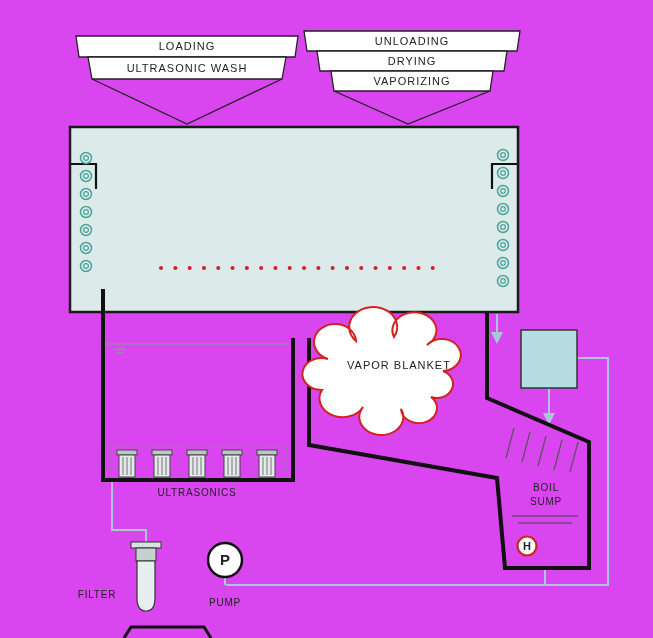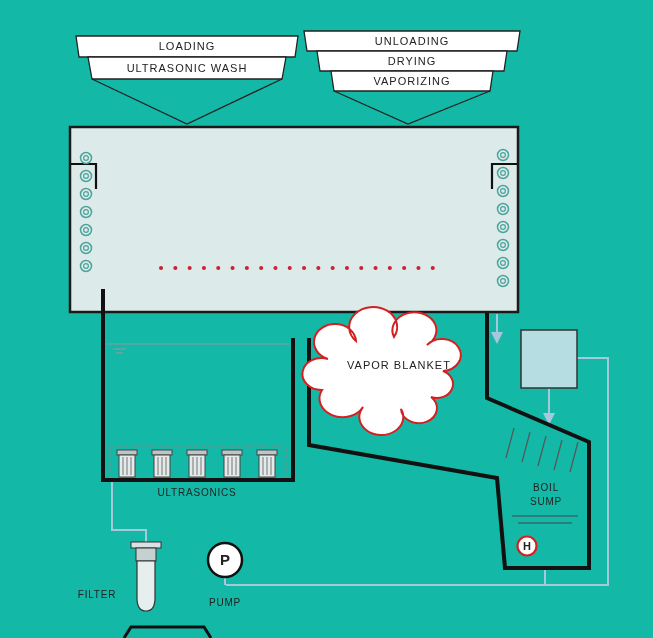--- a/index.html
+++ b/index.html
@@ -1,19 +1,19 @@
 <!DOCTYPE html>
 <html><head>
 <meta charset="utf-8">
 <style>
   html,body{margin:0;padding:0;background:#fff;}
   .stage{
     position:relative;
     width:653px;height:638px;
-    background:#14b8a6;
+    background:#d946ef;
     font-family:"Liberation Sans", sans-serif;
     overflow:hidden;
   }
   svg{display:block;}
   text{
     font-family:"Liberation Sans", sans-serif;
     fill:#222;
   }
   .lbl{font-size:11px;letter-spacing:1px;}
   .lbl-sm{font-size:10px;letter-spacing:0.8px;}

